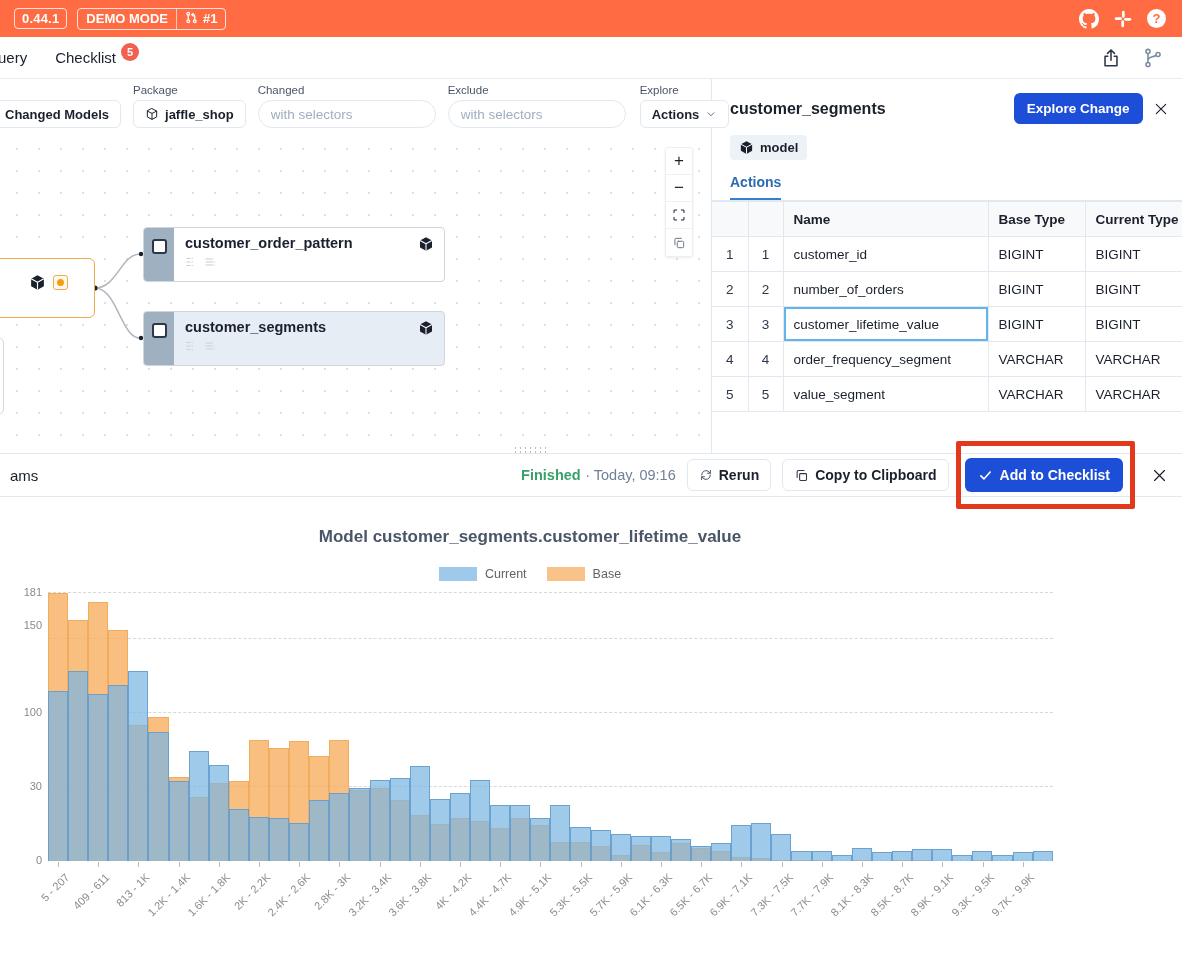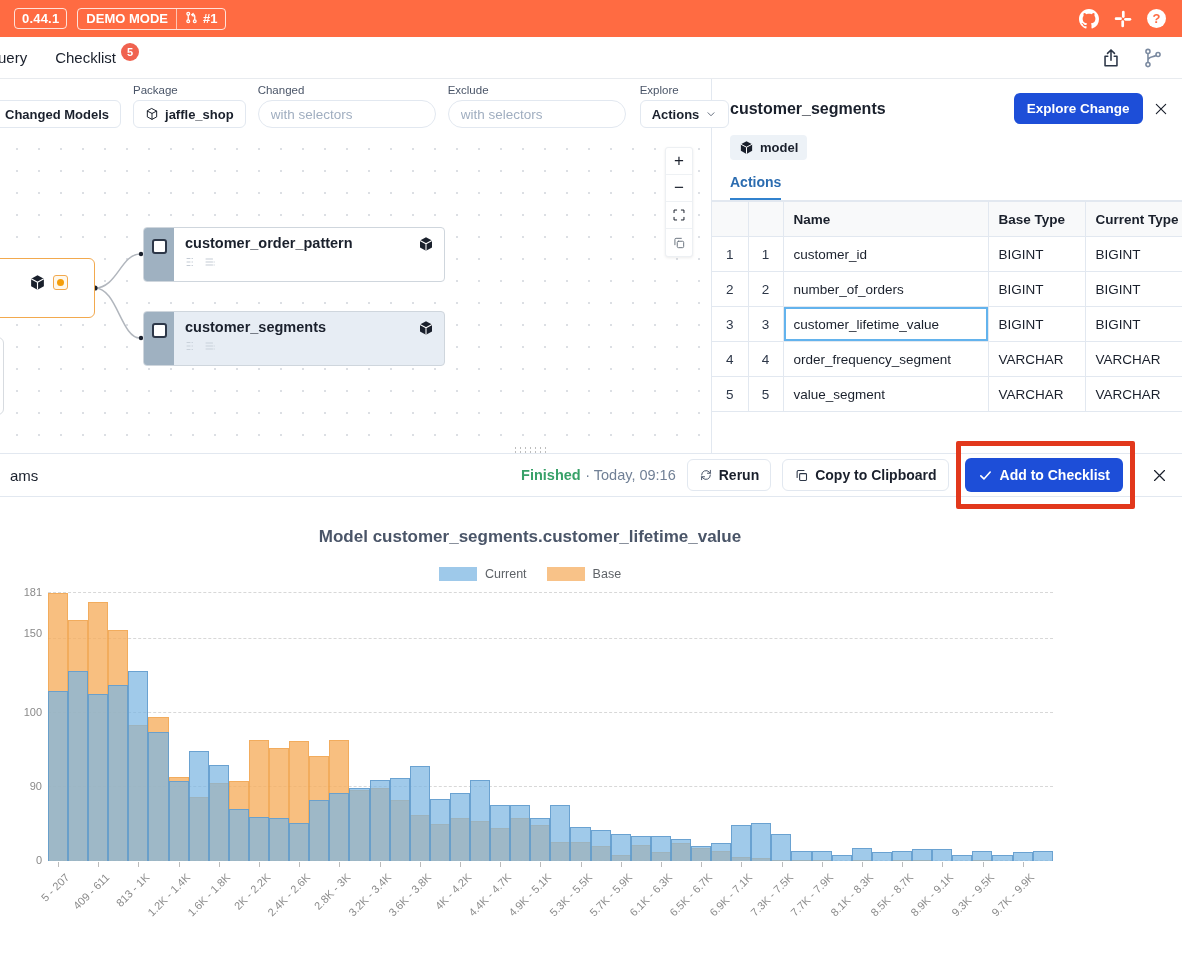--- a/index.html
+++ b/index.html
@@ -462,23 +462,23 @@
         </div>
       <div class="plot">
           <div class="gridline" style="bottom: 0px;"></div>
           <div class="gridline" style="bottom: 74.0331px;"></div>
           <div class="gridline" style="bottom: 148.066px;"></div>
           <div class="gridline" style="bottom: 222.099px;"></div>
           <div class="gridline" style="bottom: 268px;"></div>
         </div>
       <div>
           <div class="ylabel" style="top: 357px;">0</div>
-          <div class="ylabel" style="top: 282.967px;">90</div>
+          <div class="ylabel" style="top: 282.967px;">30</div>
           <div class="ylabel" style="top: 208.934px;">100</div>
-          <div class="ylabel" style="top: 130px;">150</div>
+          <div class="ylabel" style="top: 122px;">150</div>
           <div class="ylabel" style="top: 89px;">181</div>
         </div>
       <div class="bars">
           <div class="bin">
             <div class="bar bar-base" style="height: 268px;"></div>
             <div class="bar bar-cur" style="height: 170.276px;"></div>
           </div>
           <div class="bin">
             <div class="bar bar-base" style="height: 241.348px;"></div>
             <div class="bar bar-cur" style="height: 189.525px;"></div>

